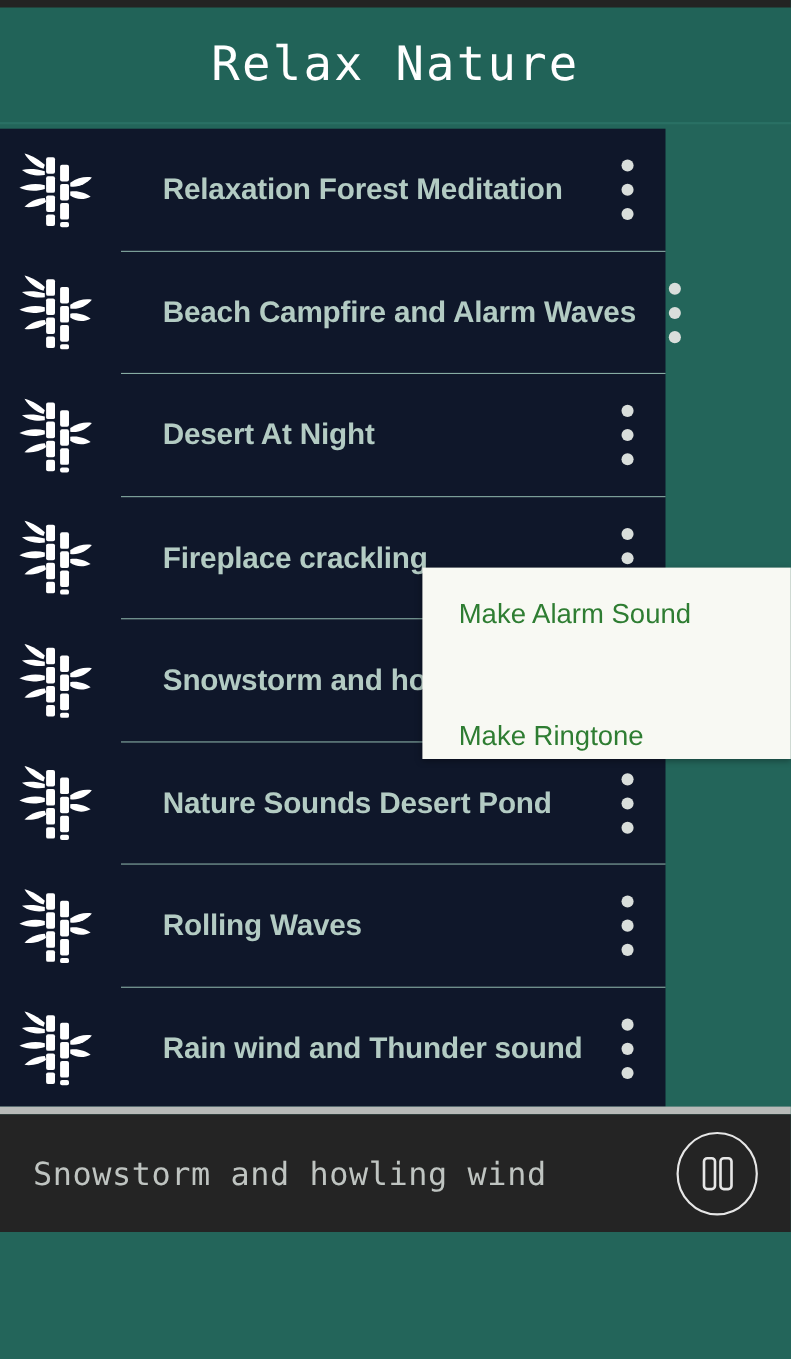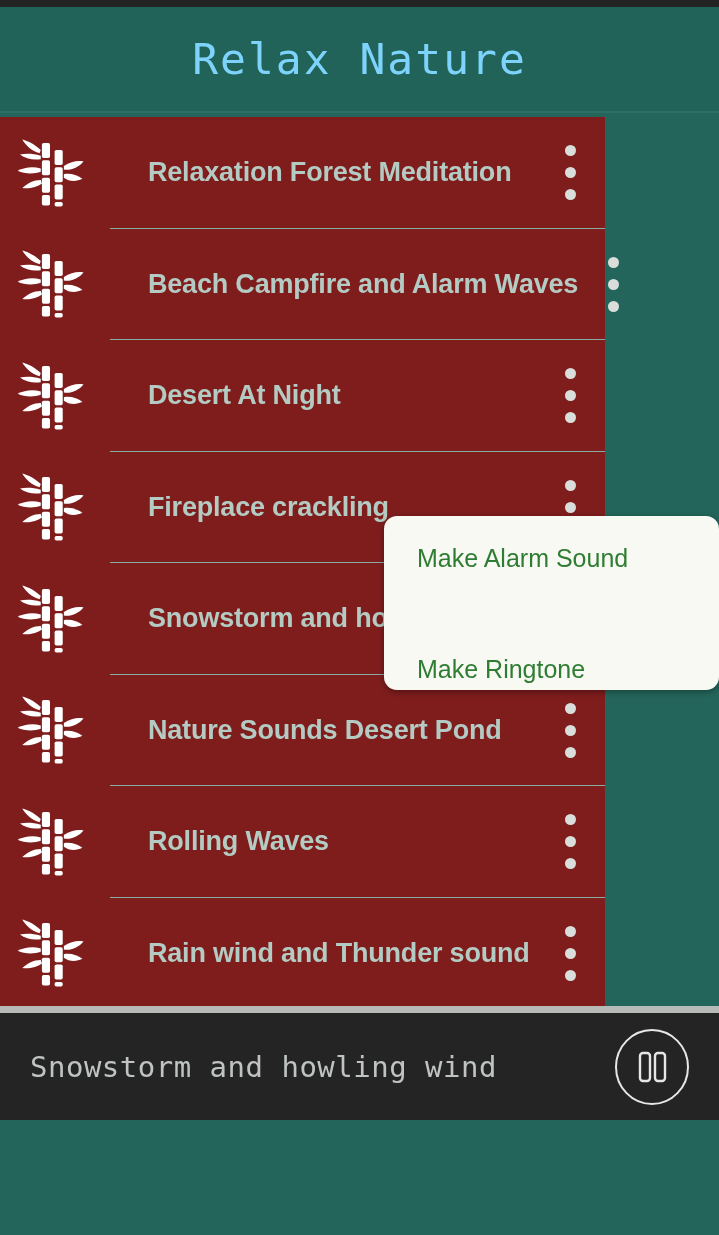--- a/index.html
+++ b/index.html
@@ -38,38 +38,38 @@
     background: #216358;
     display: flex;
     align-items: center;
     justify-content: center;
     box-sizing: border-box;
   }
   .app-title {
     font-family: "DejaVu Sans Mono", "Liberation Mono", monospace;
     font-size: 43px;
     letter-spacing: 2px;
-    color: #7dd3fc;
+    color: #ffffff;
     font-weight: 400;
     white-space: nowrap;
   }
   .header-rule {
     position: absolute;
     top: 111px; left: 0;
     width: 719px;
     height: 2px;
     background: #2a7064;
   }
   
   .track-list {
     position: absolute;
     top: 117px; left: 0;
     width: 605px;
     height: 889px;
-    background: #7f1d1d;
+    background: #0f172a;
   }
   .track-row {
     position: relative;
     height: 111.5px;
     display: flex;
     align-items: center;
     box-sizing: border-box;
   }
   .bamboo-icon {
     width: 100px;
@@ -120,21 +120,20 @@
   
   .popup-menu {
     position: absolute;
     left: 384px;
     top: 516px;
     width: 335px;
     height: 174px;
     background: #f8f9f3;
     box-shadow: 0 2px 6px rgba(0,0,0,0.35);
     z-index: 40;
-    border-radius: 13px;
   }
   .popup-item {
     position: absolute;
     left: 33px;
     font-size: 25px;
     color: #2e7d32;
     font-weight: 400;
     white-space: nowrap;
   }
   .popup-item.first { top: 28px; }

